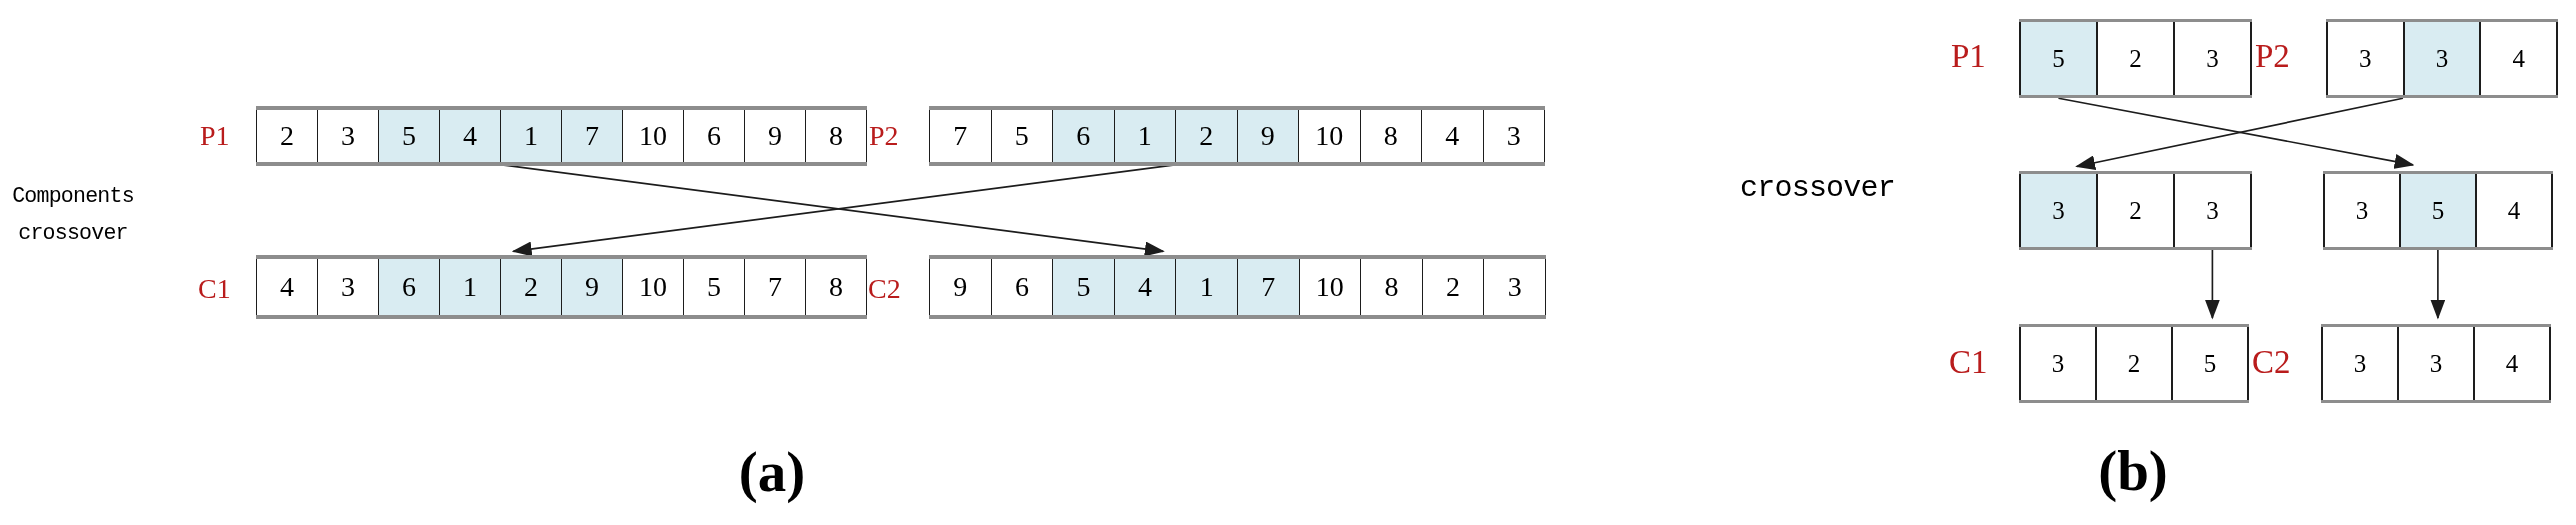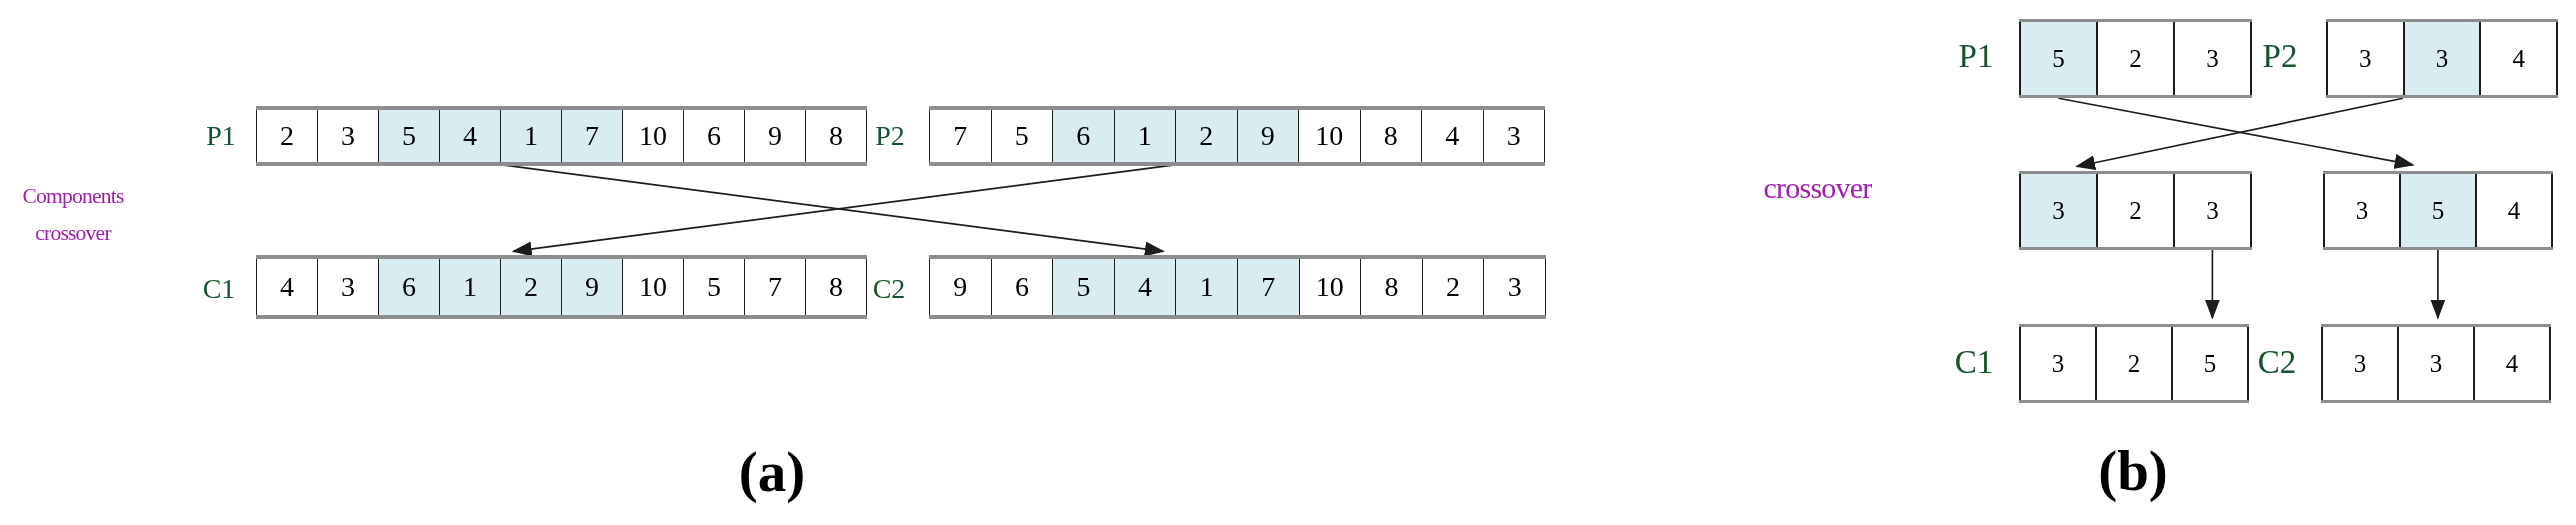--- a/index.html
+++ b/index.html
@@ -31,30 +31,30 @@
   .panel-a-row { height:60px; font-size:28px; }
   .panel-a-row.bottom { height:64px; }
   .panel-b-box {
     height:79px; font-size:25px;
     border-top:3.3px solid #8d8d8d; border-bottom:3.3px solid #8d8d8d;
   }
   .panel-b-box .cell { border-left:2.5px solid #1d1d1d; }
   .panel-b-box .cell:last-child { border-right:2.5px solid #1d1d1d; }
   
   .rlabel {
-    position:absolute; color:#14532d; text-align:center;
+    position:absolute; color:#b91c1c; text-align:left;
     font-family:"Liberation Serif", serif;
     white-space:nowrap;
   }
   .rlabel.a { width:42px; font-size:28px; }
   .rlabel.b { width:50px; font-size:33px; }
   
   .side-label {
-    position:absolute; color:#a21caf; text-align:center;
-    font-family:Liberation Serif, serif;
+    position:absolute; color:#000000; text-align:center;
+    font-family:Liberation Mono, monospace;
   }
   .side-label.a { left:0px;    top:178px; width:146px; font-size:21.6px; line-height:37px; letter-spacing:-0.8px; }
   .side-label.b { left:1722px; top:166px; width:191px; font-size:30px; line-height:44px; letter-spacing:-0.8px; }
   
   .caption {
     position:absolute; width:166px; text-align:center;
     font-family:"Liberation Serif", serif; font-weight:bold;
     font-size:57px; color:#000;
   }
 </style>

